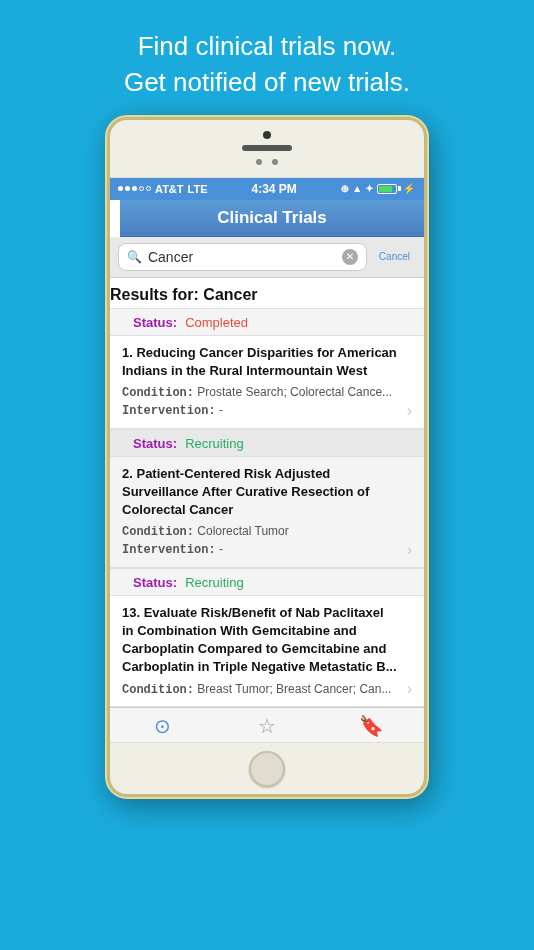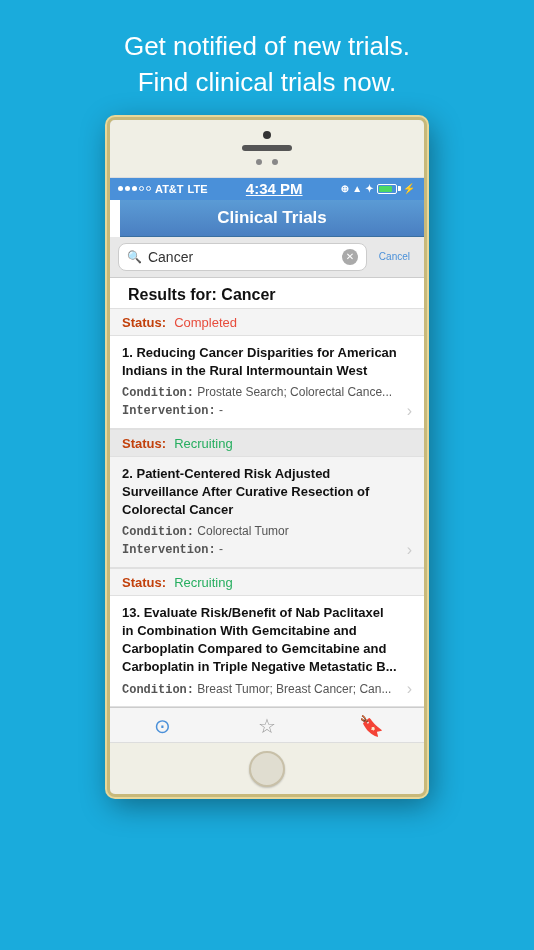--- a/index.html
+++ b/index.html
@@ -24,21 +24,21 @@
     .phone-wrapper {
       display: flex;
       justify-content: center;
       align-items: flex-start;
       position: relative;
     }
 
     .phone-frame {
       width: 320px;
       background: #f0efe5;
-      border-radius: 8px;
+      border-radius: 20px;
       border: 3px solid #c8b97a;
       box-shadow: 0 0 0 2px #e8d89a, inset 0 0 0 1px #aaa, 4px 8px 30px rgba(0,0,0,0.4);
       overflow: hidden;
       position: relative;
       padding: 0;
     }
 
     .phone-top-bezel {
       background: #f0efe5;
       height: 58px;
@@ -225,21 +225,21 @@
       padding: 4px 6px;
       cursor: pointer;
     }
 
     .results-area {
       background: white;
       padding: 0;
     }
 
     .results-header {
-      padding: 8px 18px 4px;
+      padding: 8px 0 4px;
     }
 
     .results-title {
       font-size: 16px;
       font-weight: 700;
       color: #111;
     }
 
     .trial-item {
       border-bottom: 1px solid #e0e0e0;
@@ -248,21 +248,22 @@
     .status-row {
       padding: 4px 12px;
       background: #f4f4f4;
       border-top: 1px solid #e0e0e0;
       border-bottom: 1px solid #e0e0e0;
     }
 
     .status-label {
       font-size: 13px;
       font-weight: 600;
-      color: #c2410c;
+      color: #a21caf;
+      margin-left: 11px;
     }
 
     .status-value {
       font-size: 13px;
       font-weight: 400;
     }
 
     .status-value.completed { color: #E74C3C; }
     .status-value.recruiting { color: #27AE60; }
 
@@ -344,22 +345,22 @@
       border-radius: 50%;
       background: #e0ddd0;
       border: 2px solid #c8c0a8;
       box-shadow: 0 1px 2px rgba(0,0,0,0.2);
     }
   </style>
 </head>
 <body>
 
 <div class="hero-text">
+  <div>Find clinical trials now.</div>
   <div>Get notified of new trials.</div>
-  <div>Find clinical trials now.</div>
 </div>
 
 <div class="phone-wrapper">
   <div class="phone-frame">
 
     <div class="phone-top-bezel">
       <div class="phone-camera"></div>
       <div class="phone-speaker"></div>
       <div class="phone-dots-row">
         <div class="phone-dot"></div>
@@ -374,21 +375,21 @@
           <div class="status-dots">
             <div class="status-dot"></div>
             <div class="status-dot"></div>
             <div class="status-dot"></div>
             <div class="status-dot empty"></div>
             <div class="status-dot empty"></div>
           </div>
           <span>AT&amp;T</span>
           <span>LTE</span>
         </div>
-        <div style="font-size:15px;font-weight:600;text-decoration:underline;">4:34 PM</div>
+        <div style="font-size:12px;font-weight:600;">4:34 PM</div>
         <div class="status-right">
           <span>⊕</span>
           <span>▲</span>
           <span>✦</span>
           <div class="battery-icon">
             <div class="battery-body">
               <div class="battery-fill"></div>
             </div>
             <div class="battery-tip"></div>
           </div>

